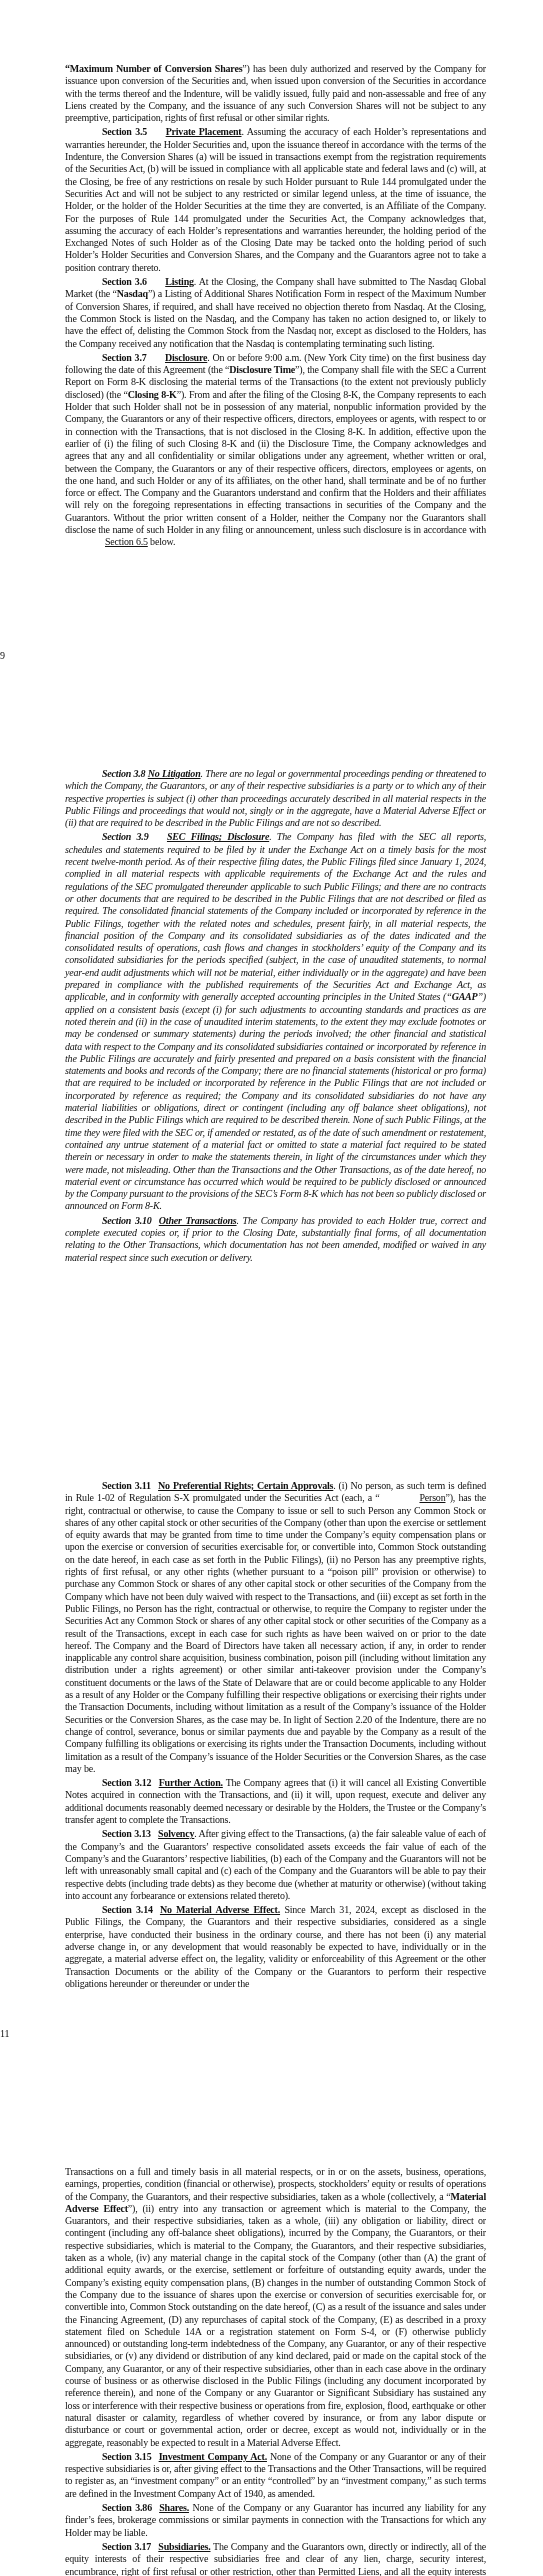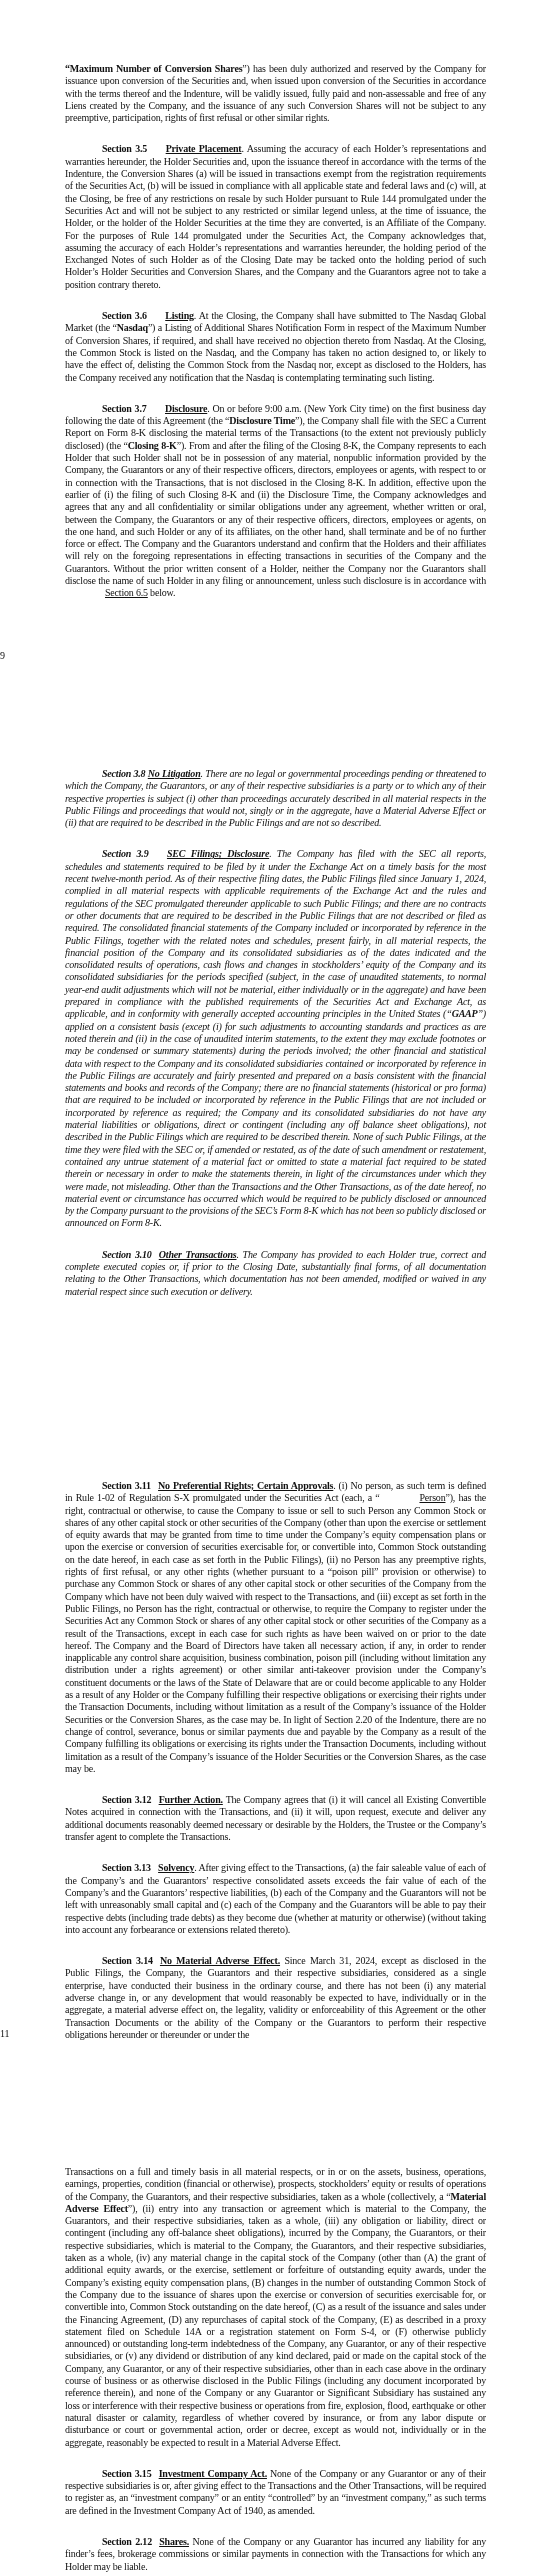--- a/index.html
+++ b/index.html
@@ -15,21 +15,21 @@
     padding: 0 58px 0 65px;
   }
   .page p {
     margin: 0;
     font-size: 10px;
     line-height: 12.3px;
     text-align: justify;
     letter-spacing: -0.2px;
     word-spacing: 0px;
   }
-  .page p.gap { margin-top: 19px; }
+  .page p.gap { margin-top: 2px; }
   .page p.indent { text-indent: 37px; }
   .sec-num { font-weight: bold; }
   .sec-title { font-weight: bold; text-decoration: underline; }
   b { font-weight: bold; }
   u { text-decoration: underline; padding-left: 40px; }
   .tab { display: inline-block; width: 18.5px; }
   .tab-sm { display: inline-block; width: 7.2px; }
   .page-num {
     text-align: center;
     font-size: 8px;
@@ -77,18 +77,18 @@
   <p class="gap indent"><span class="sec-num">Section 3.14</span><span class="tab-sm"></span><span class="sec-title">No Material Adverse Effect.</span><span>  Since March 31, 2024, except as disclosed in the Public Filings, the Company, the Guarantors and their respective subsidiaries, considered as a single enterprise, have conducted their business in the ordinary course, and there has not been (i) any material adverse change in, or any development that would reasonably be expected to have, individually or in the aggregate, a material adverse effect on, the legality, validity or enforceability of this Agreement or the other Transaction Documents or the ability of the Company or the Guarantors to perform their respective obligations hereunder or thereunder or under the</span></p>
 
   <p class="page-num">11</p>
 </div>
 
 <div class="page" id="p12">
   <p><span>Transactions on a full and timely basis in all material respects, or in or on the assets, business, operations, earnings, properties, condition (financial or otherwise), prospects, stockholders’ equity or results of operations of the Company, the Guarantors, and their respective subsidiaries, taken as a whole (collectively, a “</span><b>Material Adverse Effect</b><span>”), (ii) entry into any transaction or agreement which is material to the Company, the Guarantors, and their respective subsidiaries, taken as a whole, (iii) any obligation or liability, direct or contingent (including any off-balance sheet obligations), incurred by the Company, the Guarantors, or their respective subsidiaries, which is material to the Company, the Guarantors, and their respective subsidiaries, taken as a whole, (iv) any material change in the capital stock of the Company (other than (A) the grant of additional equity awards, or the exercise, settlement or forfeiture of outstanding equity awards, under the Company’s existing equity compensation plans, (B) changes in the number of outstanding Common Stock of the Company due to the issuance of shares upon the exercise or conversion of securities exercisable for, or convertible into, Common Stock outstanding on the date hereof, (C) as a result of the issuance and sales under the Financing Agreement, (D) any repurchases of capital stock of the Company, (E) as described in a proxy statement filed on Schedule 14A or a registration statement on Form S-4, or (F) otherwise publicly announced) or outstanding long-term indebtedness of the Company, any Guarantor, or any of their respective subsidiaries, or (v) any dividend or distribution of any kind declared, paid or made on the capital stock of the Company, any Guarantor, or any of their respective subsidiaries, other than in each case above in the ordinary course of business or as otherwise disclosed in the Public Filings (including any document incorporated by reference therein), and none of the Company or any Guarantor or Significant Subsidiary has sustained any loss or interference with their respective business or operations from fire, explosion, flood, earthquake or other natural disaster or calamity, regardless of whether covered by insurance, or from any labor dispute or disturbance or court or governmental action, order or decree, except as would not, individually or in the aggregate, reasonably be expected to result in a Material Adverse Effect.</span></p>
 
   <p class="gap indent"><span class="sec-num">Section 3.15</span><span class="tab-sm"></span><span class="sec-title">Investment Company Act.</span><span>  None of the Company or any Guarantor or any of their respective subsidiaries is or, after giving effect to the Transactions and the Other Transactions, will be required to register as, an “investment company” or an entity “controlled” by an “investment company,” as such terms are defined in the Investment Company Act of 1940, as amended.</span></p>
 
-  <p class="gap indent"><span class="sec-num">Section 2.12</span><span class="tab-sm"></span><span class="sec-title">Shares.</span><span>  None of the Company or any Guarantor has incurred any liability for any finder’s fees, brokerage commissions or similar payments in connection with the Transactions for which any Holder may be liable.</span></p>
+  <p class="gap indent"><span class="sec-num">Section 3.86</span><span class="tab-sm"></span><span class="sec-title">Shares.</span><span>  None of the Company or any Guarantor has incurred any liability for any finder’s fees, brokerage commissions or similar payments in connection with the Transactions for which any Holder may be liable.</span></p>
 
   <p class="gap indent"><span class="sec-num">Section 3.17</span><span class="tab-sm"></span><span class="sec-title">Subsidiaries.</span><span>  The Company and the Guarantors own, directly or indirectly, all of the equity interests of their respective subsidiaries free and clear of any lien, charge, security interest, encumbrance, right of first refusal or other restriction, other than Permitted Liens, and all the equity interests of the subsidiaries are validly issued and are fully paid, nonassessable and free of preemptive and similar rights. The Company and the Guarantors do not own or control, directly or indirectly, any corporation, association or other entity other than the subsidiaries listed in </span><u>Schedule 1</u><span>.</span></p>
 
 </div>
 
 
 </body></html>

